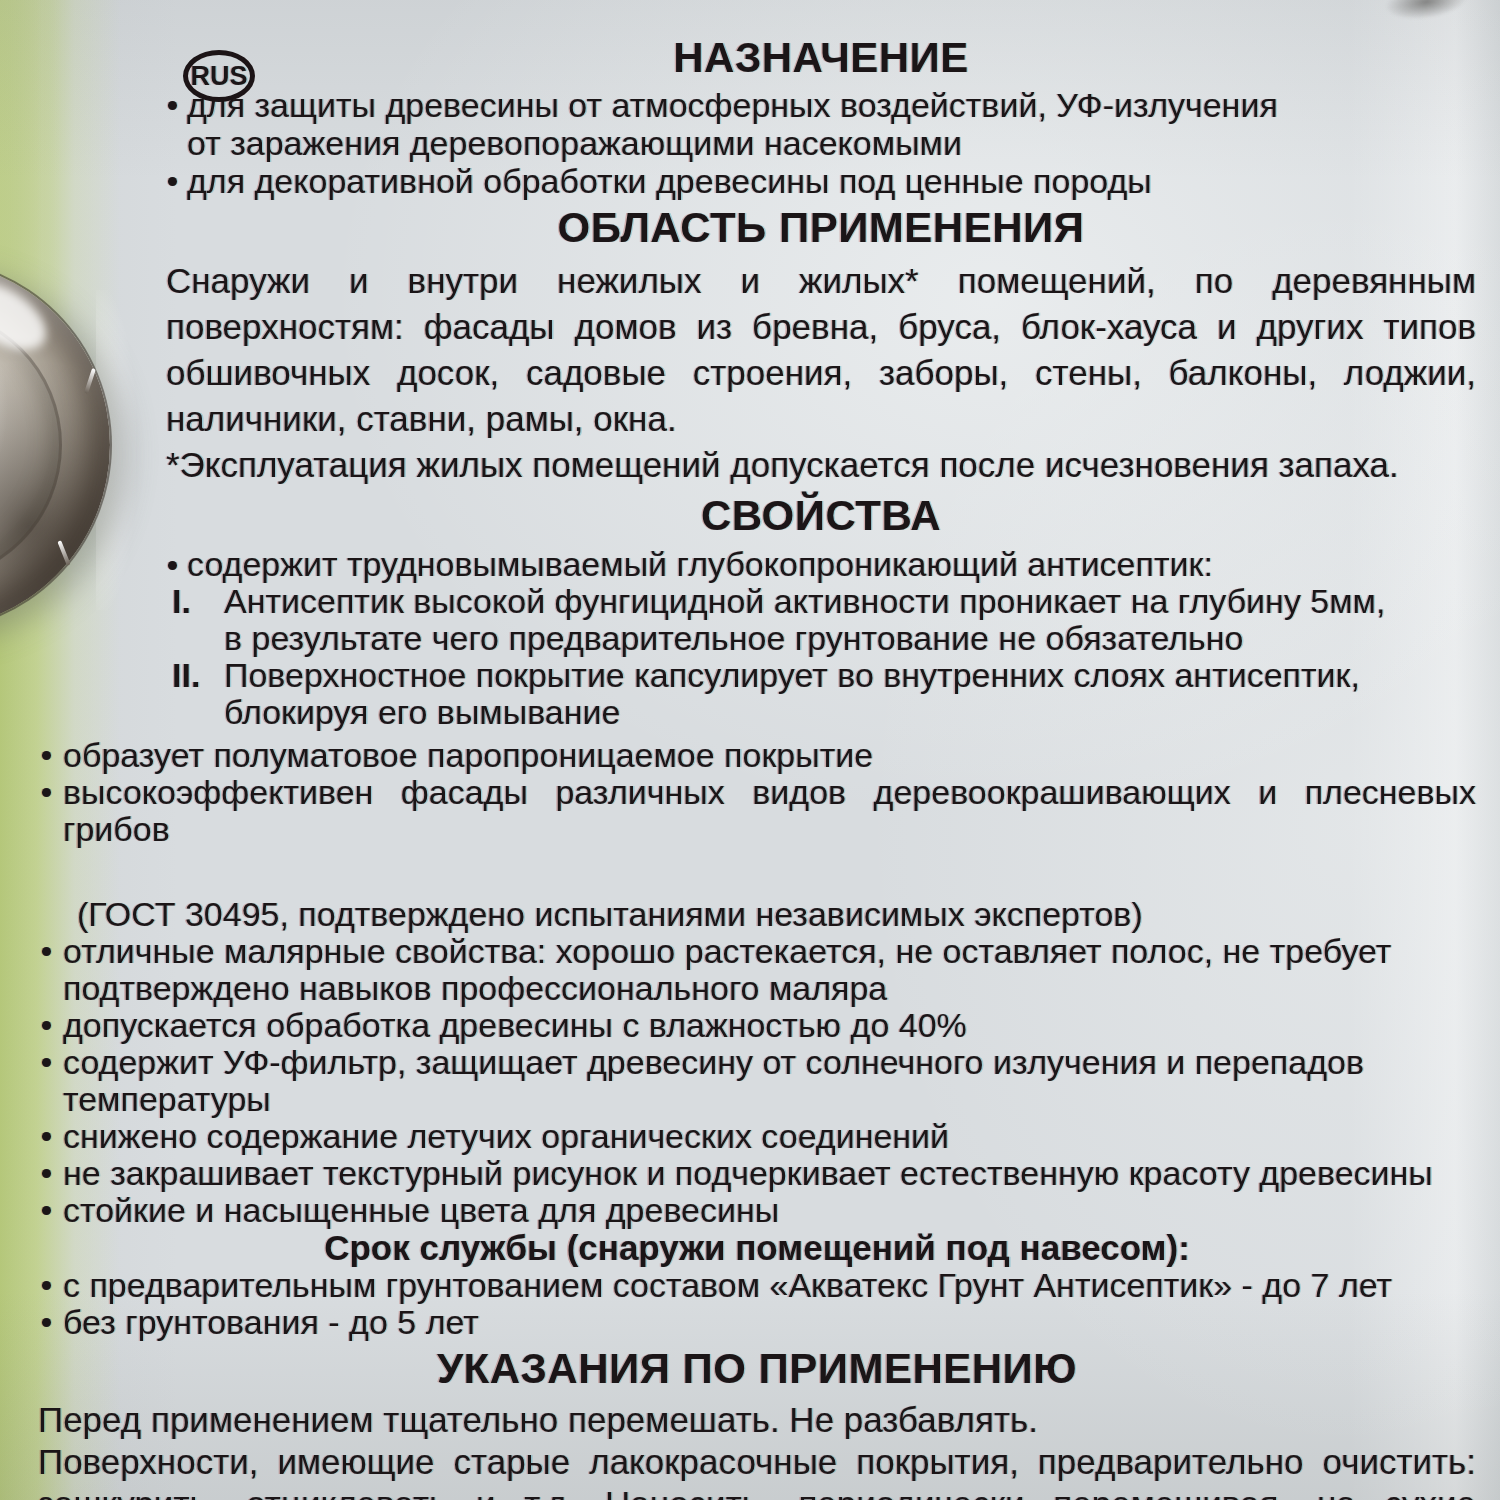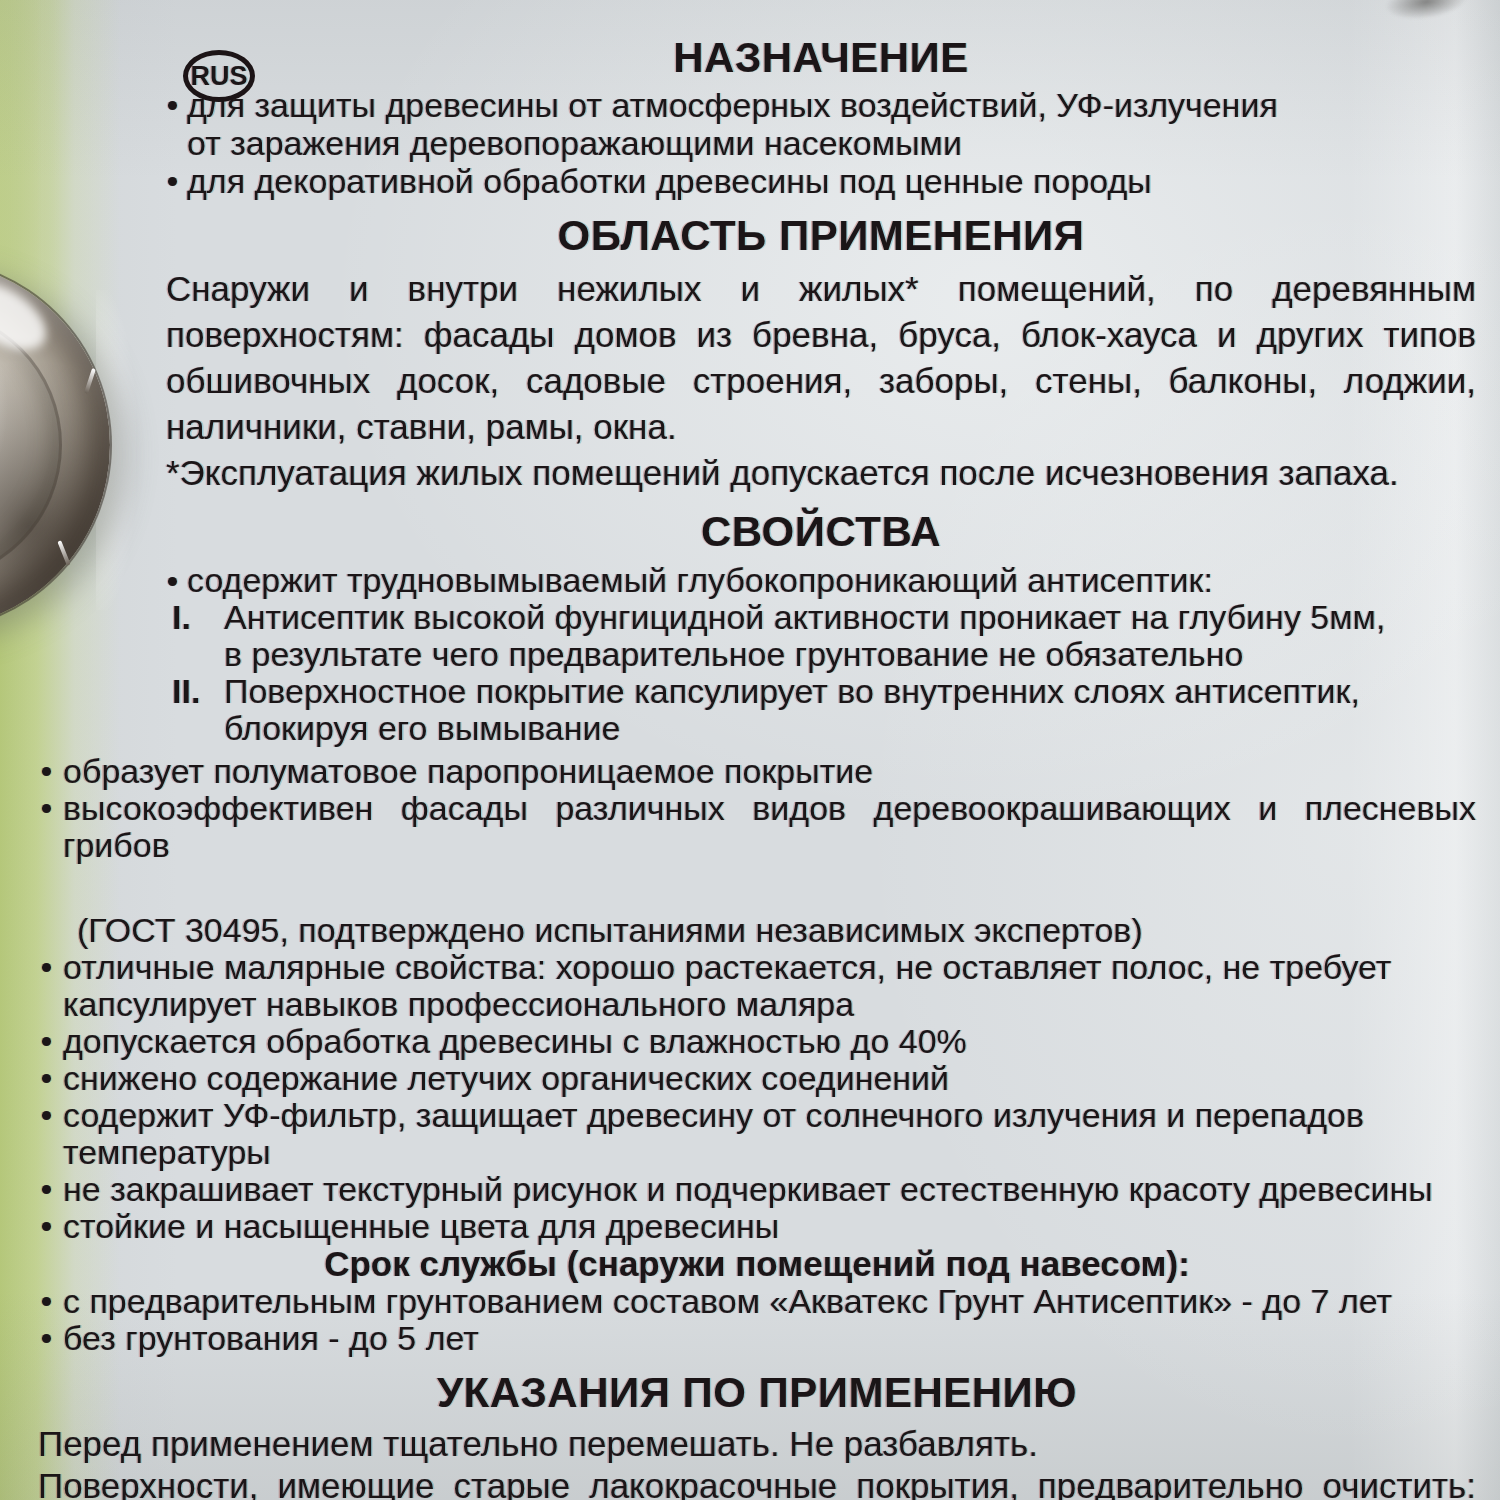--- a/index.html
+++ b/index.html
@@ -60,21 +60,21 @@
     background:radial-gradient(ellipse at 0% 50%, rgba(255,255,255,.75), rgba(255,255,255,0) 75%);
   }
   
   .content{
     position:absolute;inset:0;z-index:5;box-sizing:border-box;
     padding:30px 24px 0 38px;
     text-shadow:-1.3px 0 0 rgba(165,40,32,.28), 1.3px 0 0 rgba(0,150,180,.28);
   }
   .indent{margin-left:128px;}
   .hd{font-weight:bold;font-size:42px;line-height:48px;text-align:center;letter-spacing:.5px;margin:4px 0;}
-  .hd.gap{margin-top:12px;margin-bottom:6px;}
+  .hd.gap{margin-top:4px;margin-bottom:6px;}
   
   .badge{
     position:absolute;left:183px;top:50px;width:62px;height:42px;
     border:5px solid #1c1416;border-radius:50%;
     display:flex;align-items:center;justify-content:center;
     font-weight:bold;font-size:27px;letter-spacing:0;
   }
   
   .row{display:flex;align-items:flex-start;}
   .dot{flex:0 0 auto;width:9px;height:9px;border-radius:50%;background:#1b1517;margin:15px 10px 0 2px;
@@ -176,41 +176,41 @@
       <div class="lines">
         <div class="ln just">высокоэффективен фасады различных видов деревоокрашивающих и плесневых</div>
         <div class="ln">грибов</div>
         <div class="ln note">(ГОСТ 30495, подтверждено испытаниями независимых экспертов)</div>
       </div>
     </div>
     <div class="row">
       <span class="dot"></span>
       <div class="lines">
         <div class="ln">отличные малярные свойства: хорошо растекается, не оставляет полос, не требует</div>
-        <div class="ln">капсулирует навыков профессионального маляра</div>
+        <div class="ln">подтверждено навыков профессионального маляра</div>
       </div>
     </div>
     <div class="row">
       <span class="dot"></span>
       <div class="lines">
           <div class="ln">допускается обработка древесины с влажностью до 40%</div>
-        </div>
-    </div>
-    <div class="row">
-      <span class="dot"></span>
-      <div class="lines">
-          <div class="ln">снижено содержание летучих органических соединений</div>
         </div>
     </div>
     <div class="row">
       <span class="dot"></span>
       <div class="lines">
         <div class="ln">содержит УФ-фильтр, защищает древесину от солнечного излучения и перепадов</div>
         <div class="ln">температуры</div>
       </div>
+    </div>
+    <div class="row">
+      <span class="dot"></span>
+      <div class="lines">
+          <div class="ln">снижено содержание летучих органических соединений</div>
+        </div>
     </div>
     <div class="row">
       <span class="dot"></span>
       <div class="lines">
           <div class="ln">не закрашивает текстурный рисунок и подчеркивает естественную красоту древесины</div>
         </div>
     </div>
     <div class="row">
       <span class="dot"></span>
       <div class="lines">

